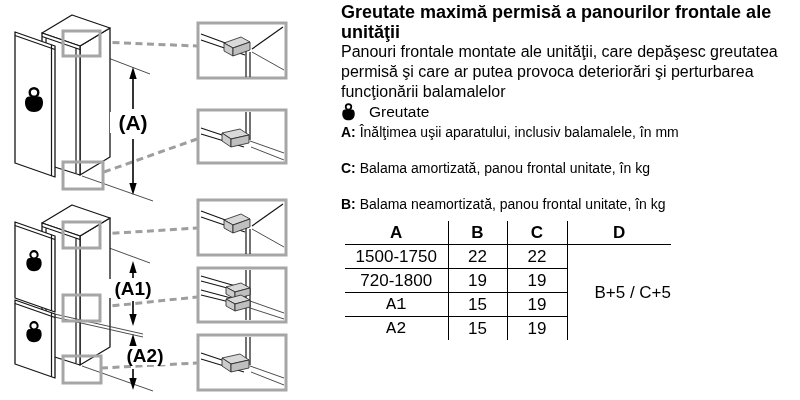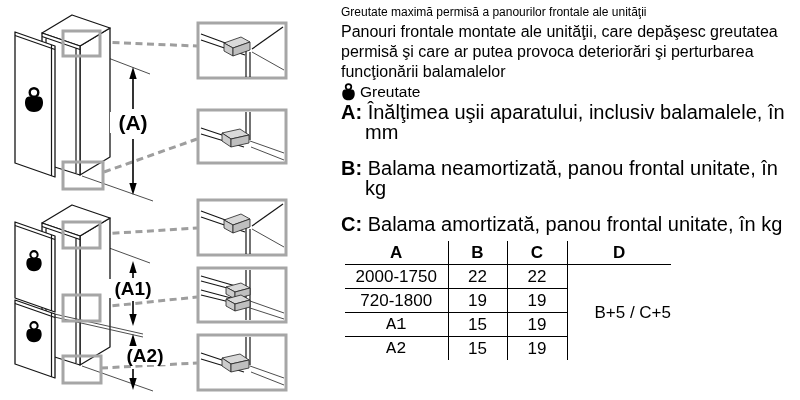--- a/index.html
+++ b/index.html
@@ -9,25 +9,25 @@
   }
   
   .diagrams { position:absolute; left:0; top:0; width:340px; height:400px; }
   .diagrams svg { display:block; }
   .dim-label { position:absolute; font-weight:bold; text-align:center; background:#fff; line-height:1; }
   .dim-a  { left:110px; top:112px; width:46px; font-size:21px; }
   .dim-a1 { left:108px; top:279px; width:50px; font-size:19px; }
   .dim-a2 { left:120px; top:346px; width:50px; font-size:19px; }
   
   .rightcol { position:absolute; left:341px; top:0; width:456px; }
-  .title { font-size:12px; line-height:20px; font-weight:normal; margin:2px 12px 0 0; }
+  .title { font-size:18px; line-height:20px; font-weight:bold; margin:2px 12px 0 0; }
   .intro { font-size:16px; line-height:20px; margin:0; }
-  .weight-row { display:flex; align-items:center; gap:4px; height:20px; font-size:15.5px; }
+  .weight-row { display:flex; align-items:center; gap:13px; height:20px; font-size:15.5px; }
   .weight-row svg { flex:0 0 auto; }
-  .def { font-size:20px; line-height:20px; margin:16px 0 0 0; padding-left:24px; text-indent:-24px; }
+  .def { font-size:14px; line-height:20px; margin:16px 0 0 0; padding-left:24px; text-indent:-24px; }
   .def.first { margin-top:0; }
   .defkey { font-weight:bold; }
   
   table.spec { border-collapse:collapse; margin:7px 0 0 4px; font-size:17px; text-align:center; table-layout:fixed; }
   .spec th { font-weight:bold; height:23px; padding:0; border-bottom:1.5px solid #000; }
   .spec td { height:23px; padding:0; font-weight:normal; }
   .cr { border-right:1.3px solid #000; }
   .rb { border-bottom:1.3px solid #000; }
   .bold { font-weight:bold;font-family:Liberation Mono, monospace; }
   .dcell { text-align:right; padding-left:11px; }
@@ -194,41 +194,41 @@
 
     <div class="weight-row">
       <svg width="15" height="18" viewBox="-10 -14 20 26">
         <circle cx="0" cy="-8.5" r="4" fill="#fff" stroke="#000" stroke-width="2.6"></circle>
         <path d="M -5,-4.6 L 5,-4.6 C 7.5,-4.6 8.8,-2.5 9,1 C 9.3,6 6.5,11 0,11 C -6.5,11 -9.3,6 -9,1 C -8.8,-2.5 -7.5,-4.6 -5,-4.6 Z" fill="#000"></path>
       </svg>
       <span>Greutate</span>
     </div>
 
     <p class="def first"><span class="defkey">A:</span> <span>Înălţimea uşii aparatului, inclusiv balamalele, în mm</span></p>
+    <p class="def"><span class="defkey">C:</span> <span>Balama amortizată, panou frontal unitate, în kg</span></p>
     <p class="def"><span class="defkey">B:</span> <span>Balama neamortizată, panou frontal unitate, în kg</span></p>
-    <p class="def"><span class="defkey">C:</span> <span>Balama amortizată, panou frontal unitate, în kg</span></p>
 
     <table class="spec">
       <colgroup>
         <col style="width:103px">
           <col style="width:59px">
           <col style="width:60px">
           <col style="width:104px">
       </colgroup>
       <thead>
         <tr>
           <th class="cr">A</th>
           <th class="cr">B</th>
           <th class="cr">C</th>
           <th>D</th>
         </tr>
       </thead>
       <tbody>
         <tr>
-          <td class="cr rb">2000-1750</td>
+          <td class="cr rb">1500-1750</td>
           <td class="cr rb">22</td>
           <td class="cr rb">22</td>
           <td class="dcell" rowspan="4">B+5 / C+5</td>
         </tr>
         <tr>
           <td class="cr rb">720-1800</td>
           <td class="cr rb">19</td>
           <td class="cr rb">19</td>
         </tr>
         <tr>

